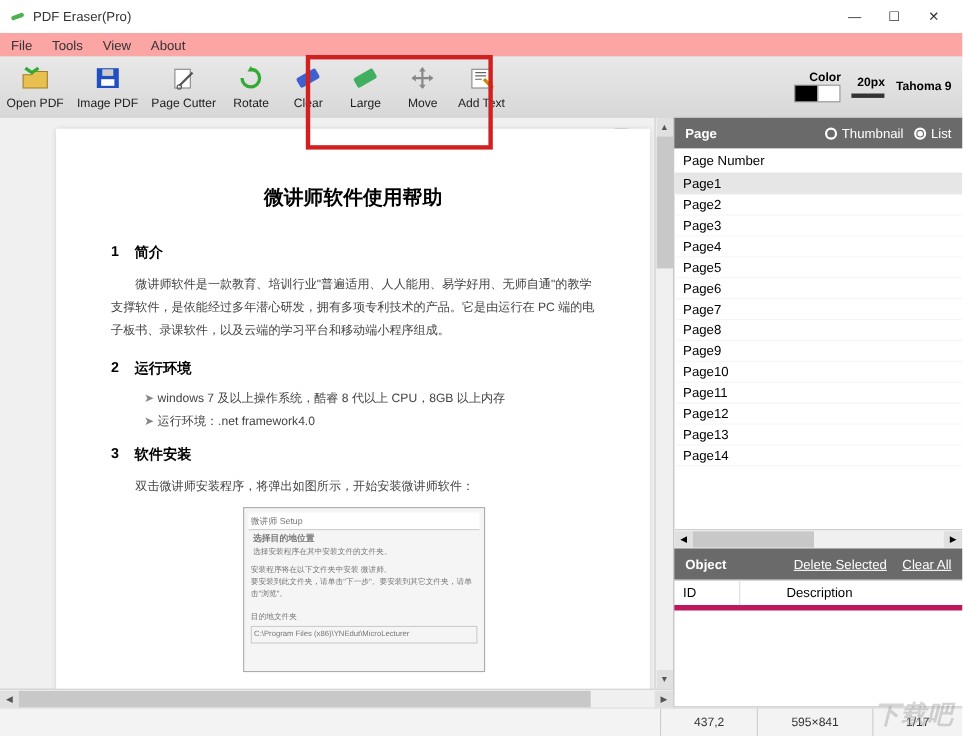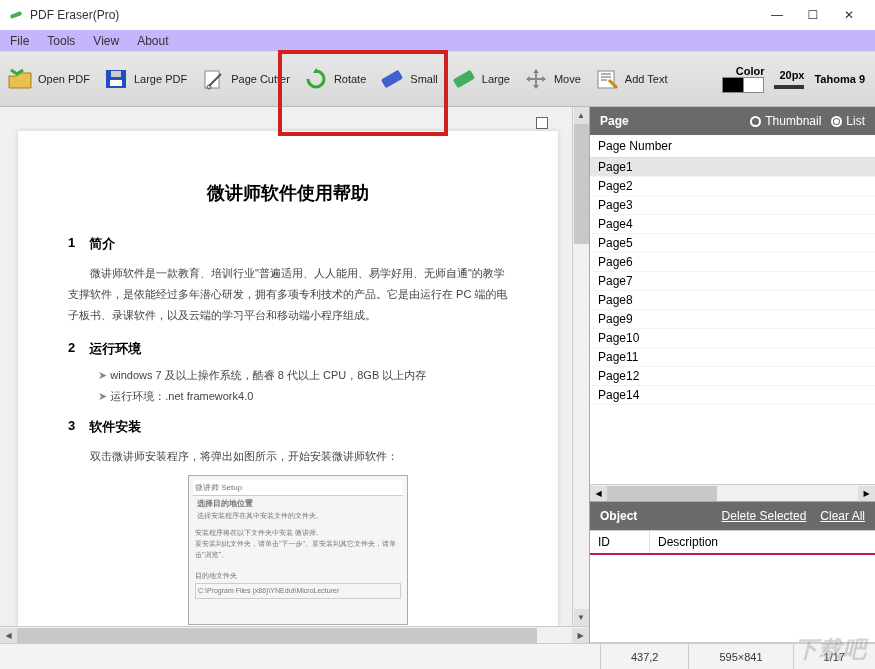--- a/index.html
+++ b/index.html
@@ -3,25 +3,25 @@
 <meta charset="utf-8">
 <style>
   * { box-sizing: border-box; margin: 0; padding: 0; }
   body { font-family: "Segoe UI", Tahoma, sans-serif; font-size: 12px; background: #fff; width: 875px; height: 669px; overflow: hidden; position: relative; }
   
   .titlebar { height: 30px; display: flex; align-items: center; padding: 0 8px; background: #fff; }
   .titlebar .icon { width: 16px; height: 16px; margin-right: 6px; }
   .titlebar .title { flex: 1; font-size: 12px; color: #333; }
   .win-btn { width: 36px; height: 28px; display: flex; align-items: center; justify-content: center; color: #333; }
 
-  .menubar { height: 22px; display: flex; align-items: center; padding: 0 10px; gap: 18px; background: #c4b5fd; border-bottom: 1px solid #ddd; }
+  .menubar { height: 22px; display: flex; align-items: center; padding: 0 10px; gap: 18px; background: #fca5a5; border-bottom: 1px solid #ddd; }
   .menubar span { font-size: 12px; color: #333; }
 
   .toolbar { height: 55px; background: linear-gradient(#e8e8e8,#d8d8d8); border-bottom: 1px solid #bbb; display: flex; align-items: stretch; position: relative; }
-  .tool { display: flex; flex-direction: row; align-items: center; justify-content: center; padding: 2px 6px; min-width: 52px; gap: 4px; }
+  .tool { display: flex; flex-direction: column; align-items: center; justify-content: center; padding: 2px 6px; min-width: 52px; gap: 4px; }
   .tool .ticon { width: 28px; height: 26px; display: flex; align-items: center; justify-content: center; }
   .tool .tlabel { font-size: 11px; color: #222; white-space: nowrap; }
   
   .brush { display: flex; }
   .brush-body { width: 20px; height: 10px; border-radius: 2px; transform: rotate(-30deg); }
   .brush-r { background: #d04040; }
   .brush-b { background: #4060d0; }
   .brush-g { background: #40b060; }
   
   .tool-right { margin-left: auto; display: flex; align-items: center; gap: 10px; padding-right: 10px; }
@@ -30,21 +30,21 @@
   .swatch { width: 20px; height: 14px; }
   .sw-black { background: #000; }
   .sw-white { background: #fff; border-left: 1px solid #888; }
   .tool-text { font-size: 11px; font-weight: bold; }
   
   .red-highlight { position: absolute; border: 4px solid #d02020; top: -2px; left: 278px; width: 170px; height: 86px; z-index: 5; pointer-events: none; }
 
   .content { display: flex; height: calc(669px - 30px - 22px - 55px - 26px); }
   
   .doc-area { flex: 1; display: flex; flex-direction: column; position: relative; background: #f0f0f0; }
-  .doc-scroll { flex: 1; overflow: hidden; position: relative; padding: 24px 4px 4px 18px; }
+  .doc-scroll { flex: 1; overflow: hidden; position: relative; padding: 10px 4px 4px 18px; margin-left: 33px; }
   .doc-page { background: #fff; width: 540px; min-height: 600px; padding: 50px 50px 20px 50px; box-shadow: 0 0 5px rgba(0,0,0,0.15); position: relative; }
   .doc-page h1 { font-size: 18px; text-align: center; margin-bottom: 30px; font-weight: bold; font-family: "Microsoft YaHei", sans-serif; }
   .doc-sec { display: flex; gap: 14px; font-weight: bold; font-size: 13px; margin: 14px 0 10px 0; font-family: "Microsoft YaHei", sans-serif; }
   .doc-p { font-size: 11px; color: #444; line-height: 1.9; text-indent: 2em; font-family: "Microsoft YaHei", sans-serif; }
   .doc-bullet { font-size: 11px; color: #444; margin: 6px 0 6px 30px; font-family: "Microsoft YaHei", sans-serif; }
   .doc-bullet::before { content: "➤ "; color: #888; }
   .embed-img { width: 220px; height: 150px; border: 1px solid #aaa; background: #f5f5f5; margin: 8px auto 0 120px; padding: 4px; font-size: 8px; color: #777; }
   .embed-img .eb-title { background: #fff; border-bottom: 1px solid #ccc; padding: 2px; font-size: 8px;}
   .embed-img .eb-body { padding: 6px 2px; font-size: 7px; line-height: 1.6; }
   .resize-handle { position:absolute; top:10px; right:24px; width:12px; height:12px; border:1px solid #666; background:#fff;}
@@ -72,21 +72,21 @@
   .page-row.sel { background: #e6e6e6; }
   .side-hscroll { height:17px; background:#f0f0f0; border-top:1px solid #ccc; display:flex; align-items:center;}
   .side-hscroll .arrow{ width:17px; height:15px; background:#e0e0e0; display:flex; align-items:center; justify-content:center; font-size:8px;}
   .side-hscroll .track{flex:1;height:15px;position:relative;}
   .side-hscroll .thumb{position:absolute;left:0;top:0;height:15px;width:110px;background:#c8c8c8;}
   
   .object-head { background:#6a6a6a; color:#fff; height:28px; display:flex; align-items:center; padding:0 10px; gap:14px; font-size:12px;}
   .object-head .title { font-weight:bold; flex:1;}
   .object-head a { color:#fff; text-decoration:underline; }
   .object-table { border-top:1px solid #ccc; }
-  .object-table .oth { display:flex; border-bottom:2px solid #be185d;}
+  .object-table .oth { display:flex; border-bottom:5px solid #be185d;gap:34px;}
   .object-table .oth div { padding:4px 8px; font-size:12px; }
   .object-table .oth .c1 { width:60px; border-right:1px solid #ddd;}
   .object-body { height:88px; border-bottom:1px solid #ccc;}
   
   .statusbar { height:26px; background:#f3f3f3; border-top:1px solid #ccc; display:flex; align-items:center; font-size:11px; color:#333; }
   .statusbar .spacer { flex:1; }
   .statusbar .cell { padding: 0 30px; border-left:1px solid #ccc; height:100%; display:flex; align-items:center;}
   
   .watermark { position:absolute; right:8px; bottom:4px; font-size:23px; color:rgba(150,150,150,0.4); font-weight:bold; font-style:italic; pointer-events:none; letter-spacing:1px;}
 </style>
@@ -124,21 +124,21 @@
     <span class="tlabel">Open PDF</span>
   </div>
   <div class="tool">
     <span class="ticon">
         <svg width="24" height="22">
           <rect x="2" y="2" width="20" height="18" fill="#2050c0"></rect>
           <rect x="6" y="12" width="12" height="6" fill="#fff"></rect>
           <rect x="7" y="3" width="10" height="6" fill="#ccc"></rect>
         </svg>
       </span>
-    <span class="tlabel">Large PDF</span>
+    <span class="tlabel">Image PDF</span>
   </div>
   <div class="tool">
     <span class="ticon">
         <svg width="24" height="22">
           <rect x="4" y="3" width="14" height="17" fill="#fff" stroke="#888"></rect>
           <path d="M8 18 L20 6" stroke="#555" stroke-width="2"></path>
           <circle cx="8" cy="19" r="2" fill="none" stroke="#555"></circle>
         </svg>
       </span>
     <span class="tlabel">Page Cutter</span>
@@ -151,21 +151,21 @@
         </svg>
       </span>
     <span class="tlabel">Rotate</span>
   </div>
   <div class="tool">
     <span class="ticon">
         <span class="brush">
           <span class="brush-body brush-b"></span>
         </span>
       </span>
-    <span class="tlabel">Small</span>
+    <span class="tlabel">Clear</span>
   </div>
   <div class="tool">
     <span class="ticon">
         <span class="brush">
           <span class="brush-body brush-g"></span>
         </span>
       </span>
     <span class="tlabel">Large</span>
   </div>
   <div class="tool">
@@ -276,20 +276,21 @@
           <div class="page-row">Page3</div>
           <div class="page-row">Page4</div>
           <div class="page-row">Page5</div>
           <div class="page-row">Page6</div>
           <div class="page-row">Page7</div>
           <div class="page-row">Page8</div>
           <div class="page-row">Page9</div>
           <div class="page-row">Page10</div>
           <div class="page-row">Page11</div>
           <div class="page-row">Page12</div>
+          <div class="page-row">Page13</div>
           <div class="page-row">Page14</div>
         </div>
       <div class="side-hscroll">
         <div class="arrow">◀</div>
           <div class="track">
             <div class="thumb"></div>
           </div>
           <div class="arrow">▶</div>
       </div>
     </div>

